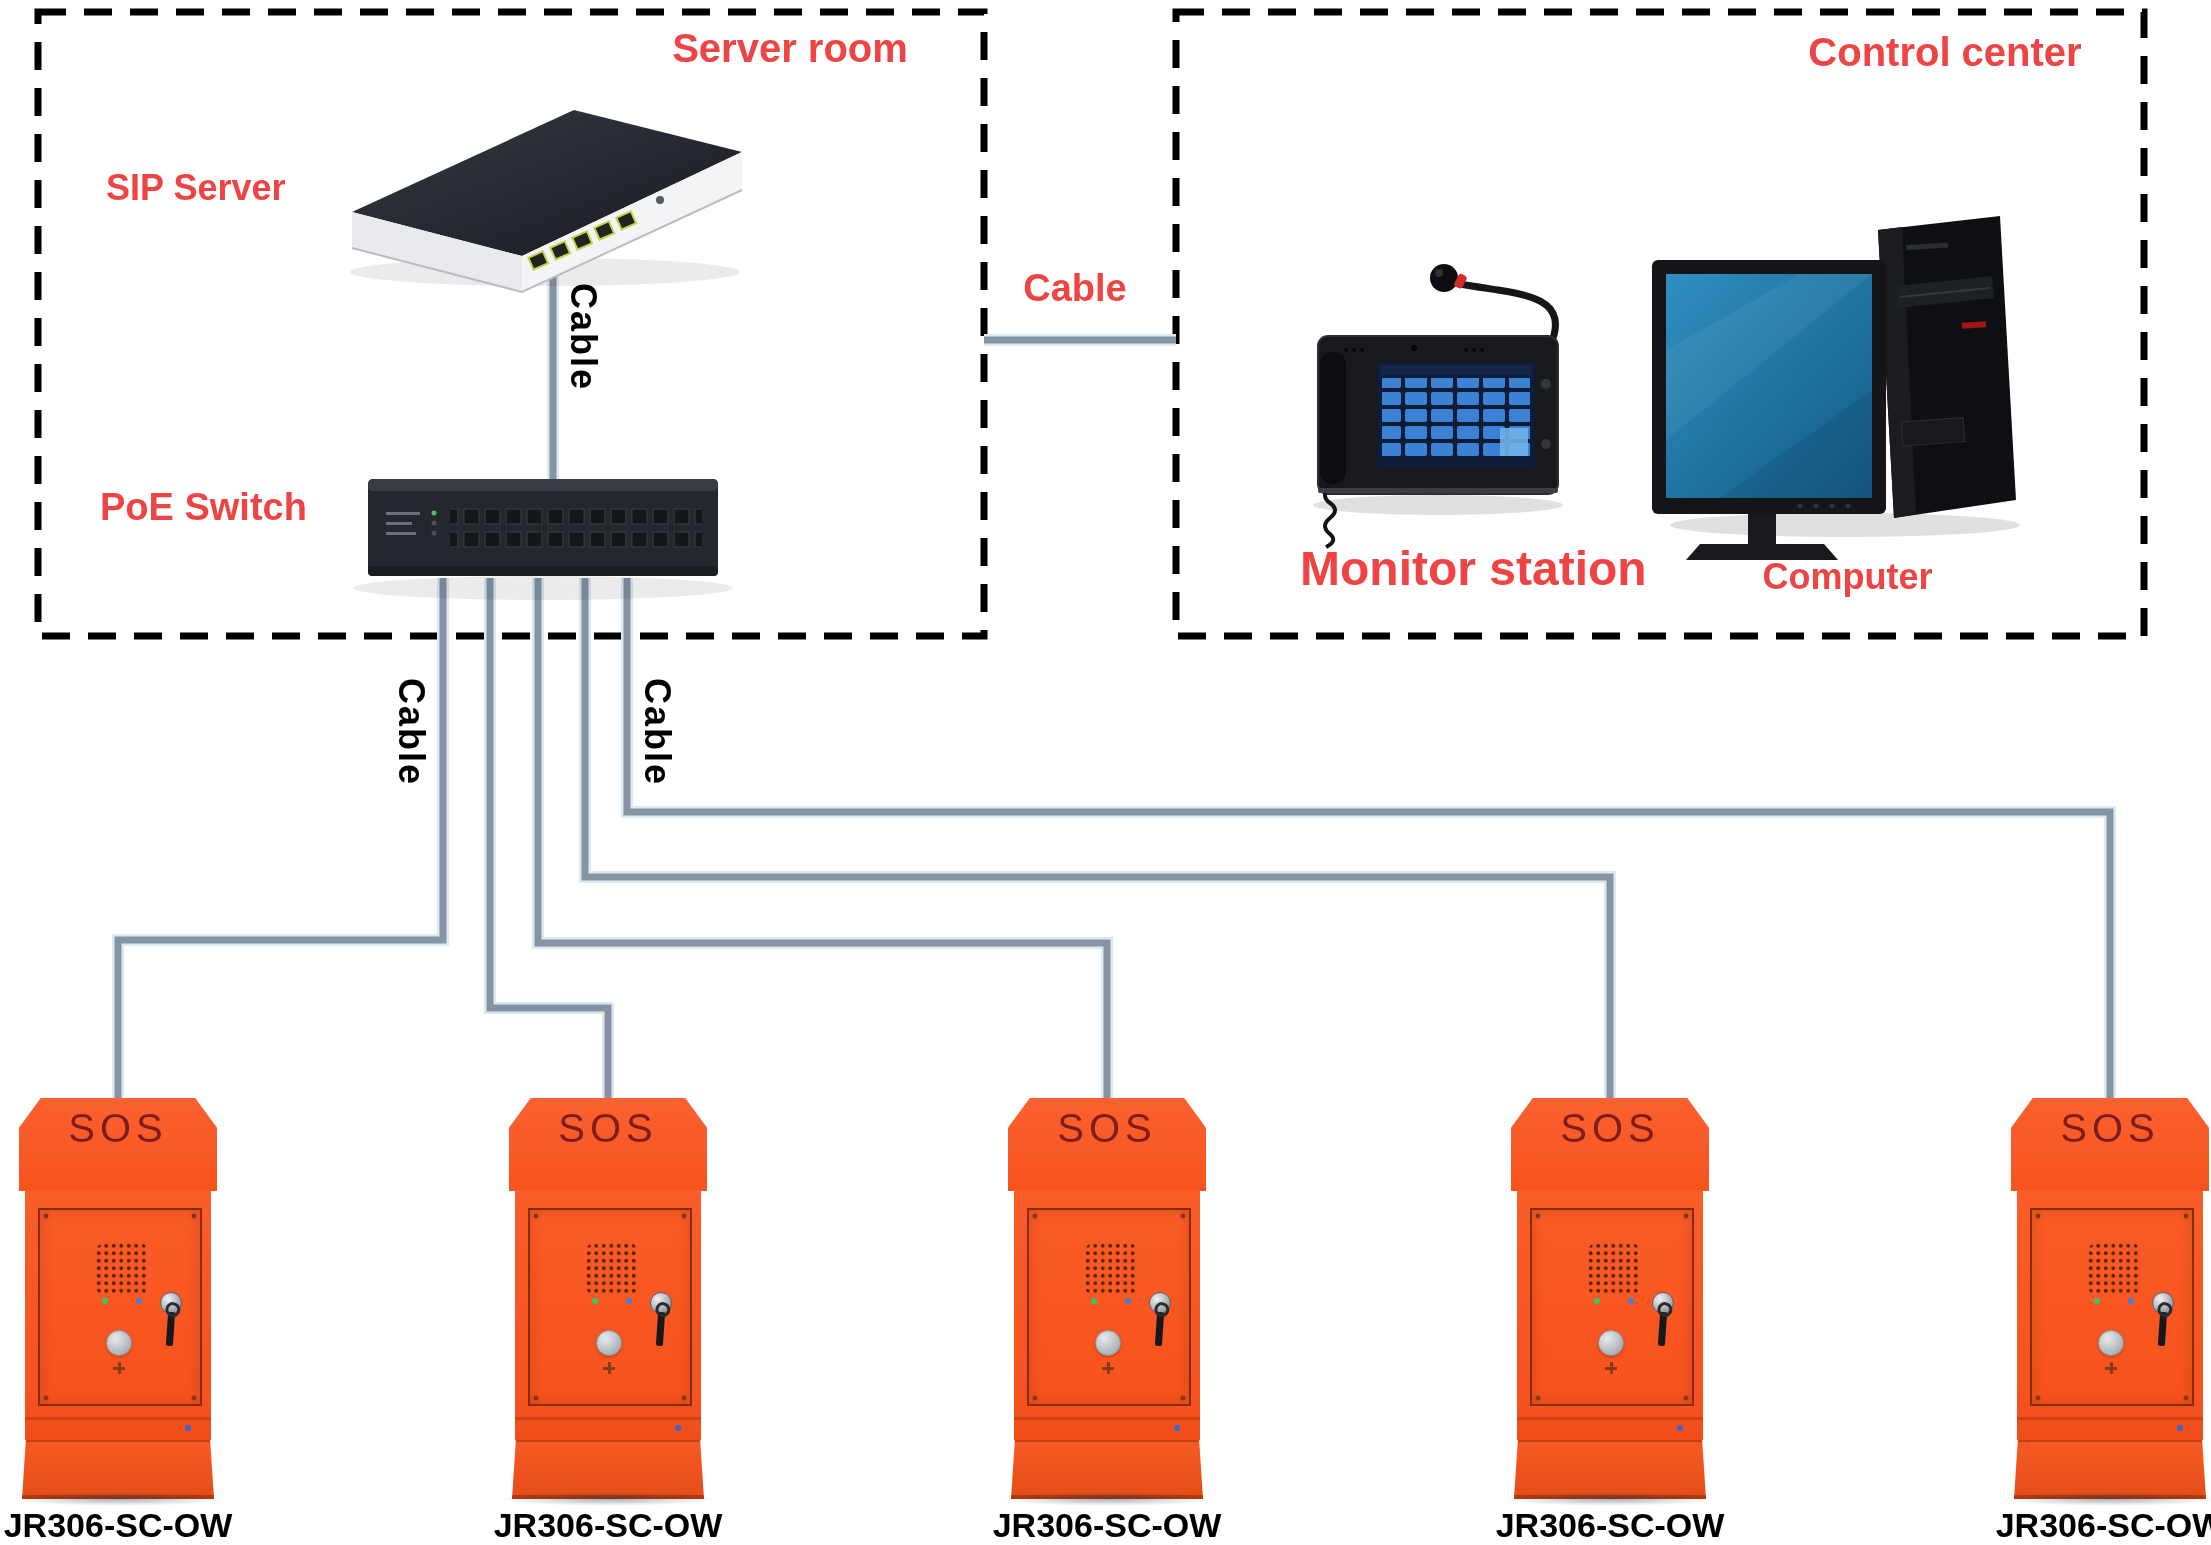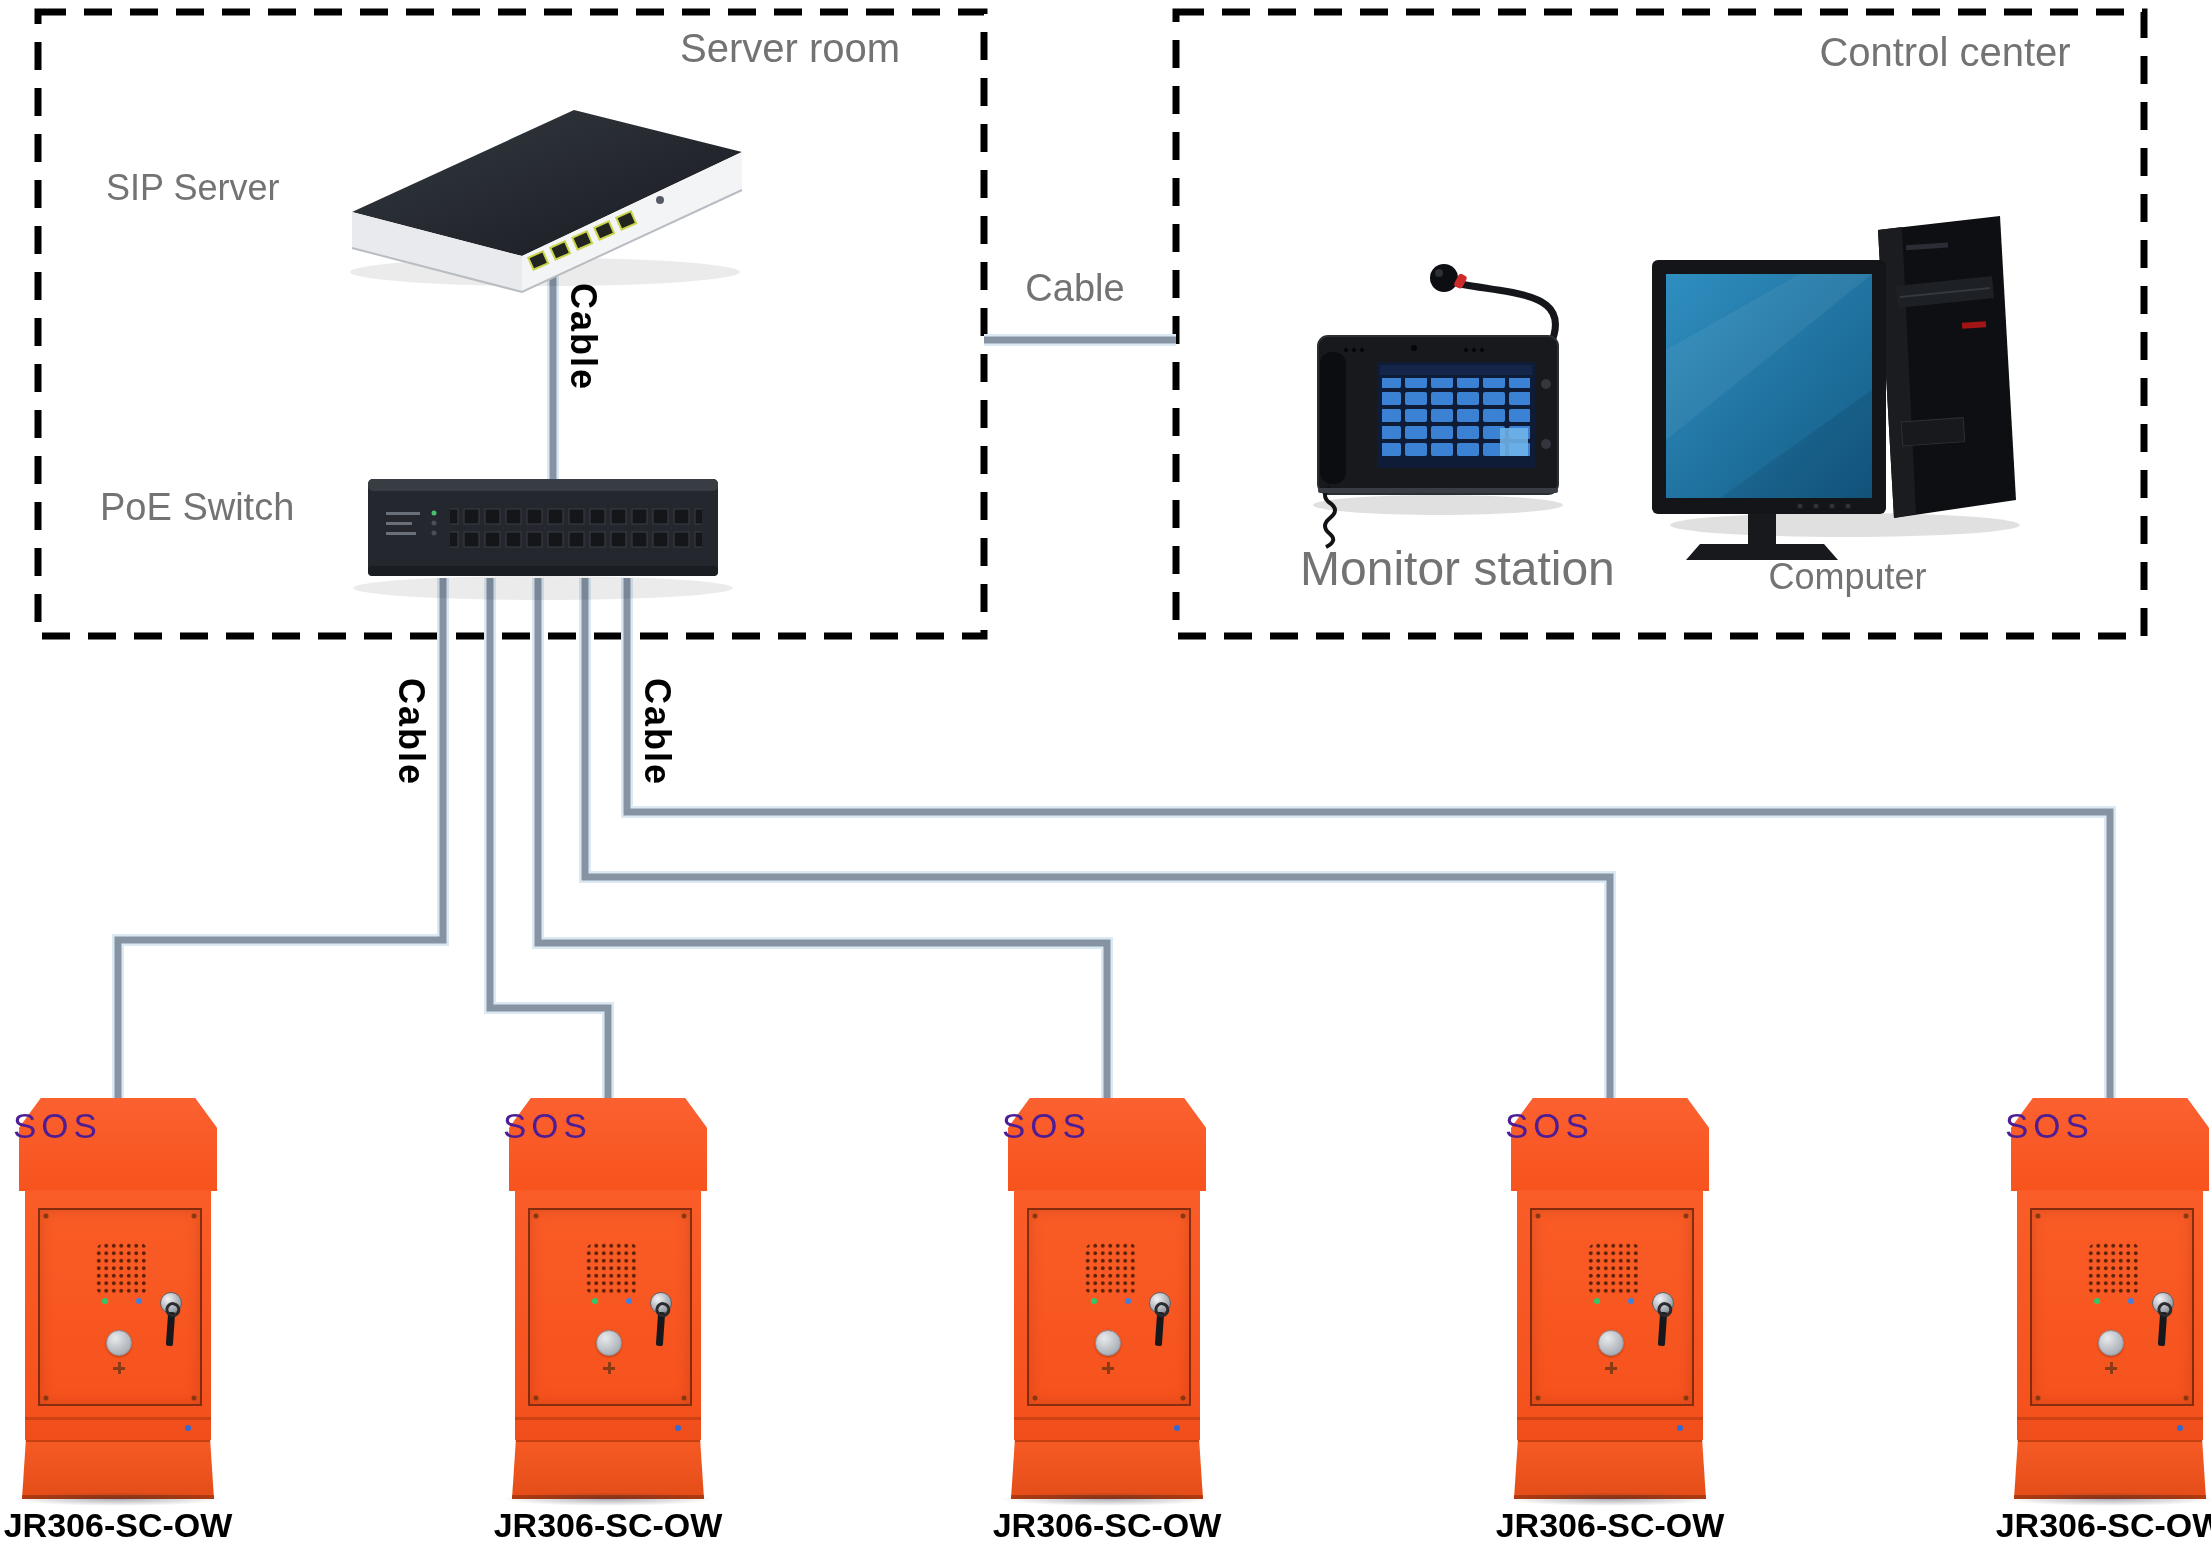--- a/index.html
+++ b/index.html
@@ -1,41 +1,41 @@
 <!DOCTYPE html>
 <html><head>
 <meta charset="utf-8">
 <style>
   html,body{margin:0;padding:0;background:#ffffff;}
   #stage{position:relative;width:2211px;height:1545px;background:#ffffff;overflow:hidden;
          font-family:"Liberation Sans","DejaVu Sans",sans-serif;}
   svg{position:absolute;left:0;top:0;}
 
   
-  .lbl{position:absolute;color:#737373;font-weight:400;line-height:1.1;white-space:nowrap;}
+  .lbl{position:absolute;color:#ef4444;font-weight:700;line-height:1.1;white-space:nowrap;}
   #lbl-left-title{left:640px;top:26px;width:300px;font-size:40px;text-align:center;}
   #lbl-right-title{left:1780px;top:30px;width:330px;font-size:40px;text-align:center;}
   #lbl-sip{left:106px;top:168px;font-size:36px;}
   #lbl-poe{left:100px;top:487px;font-size:38px;text-align:center;}
   #lbl-cable-mid{left:975px;top:268px;width:200px;font-size:38px;text-align:center;}
   #lbl-monitor{left:1300px;top:543px;width:290px;font-size:48px;text-align:center;}
   #lbl-computer{left:1750px;top:541px;width:195px;font-size:36px;text-align:center;margin-top:16px;}
   .vlbl{position:absolute;font-weight:700;font-size:36px;color:#000;
         writing-mode:vertical-rl;text-orientation:mixed;letter-spacing:2px;}
   #vlbl-1{left:562px;top:283px;}
   #vlbl-2{left:390px;top:678px;}
   #vlbl-3{left:636px;top:678px;}
 
   
   .tower{position:absolute;width:210px;height:470px;top:1098px;}
   .tower .cap{position:absolute;left:6px;top:0;width:198px;height:93px;
       background:linear-gradient(180deg,#fb6130,#f7531d);
       clip-path:polygon(11% 0,89% 0,100% 32%,100% 100%,0 100%,0 32%);}
-  .tower .sos{position:absolute;left:0;top:8px;width:100%;text-align:left;
-      font-size:35px;font-weight:400;letter-spacing:5px;color:#4c1d95;}
+  .tower .sos{position:absolute;left:0;top:8px;width:100%;text-align:center;
+      font-size:40px;font-weight:400;letter-spacing:5px;color:#7f1d1d;}
   .tower .body{position:absolute;left:12px;top:92px;width:186px;height:250px;
       background:linear-gradient(180deg,#fa5d28 0%,#f5521e 85%,#ef4d1a 100%);}
   .tower .seam{position:absolute;left:12px;top:319px;width:186px;height:3px;background:#cc4212;}
   .tower .led-base{position:absolute;left:172px;top:327px;width:6px;height:6px;border-radius:50%;background:#2e6bd6;}
   .tower .door{position:absolute;left:25px;top:110px;width:160px;height:194px;
       border:2px solid rgba(70,22,4,.65);
       background:
         radial-gradient(circle at 6px 6px,#8a3a12 2px,transparent 3px),
         radial-gradient(circle at calc(100% - 6px) 6px,#8a3a12 2px,transparent 3px),
         radial-gradient(circle at 6px calc(100% - 6px),#8a3a12 2px,transparent 3px),

